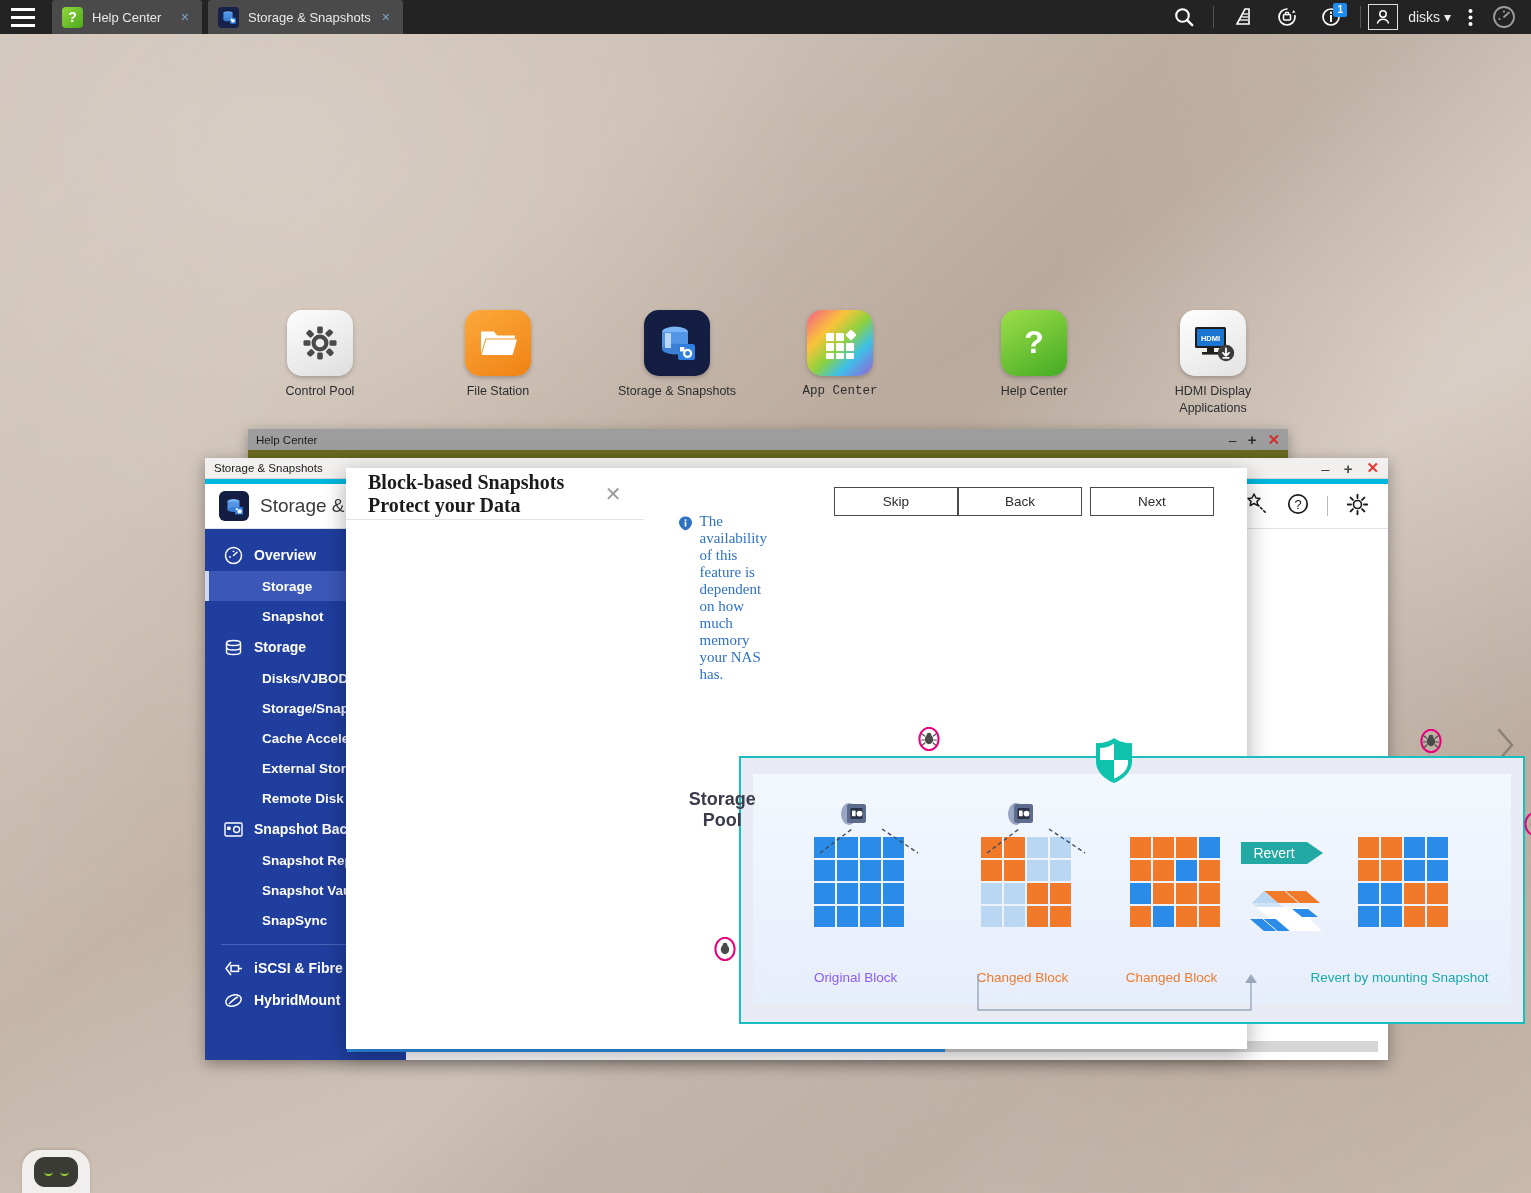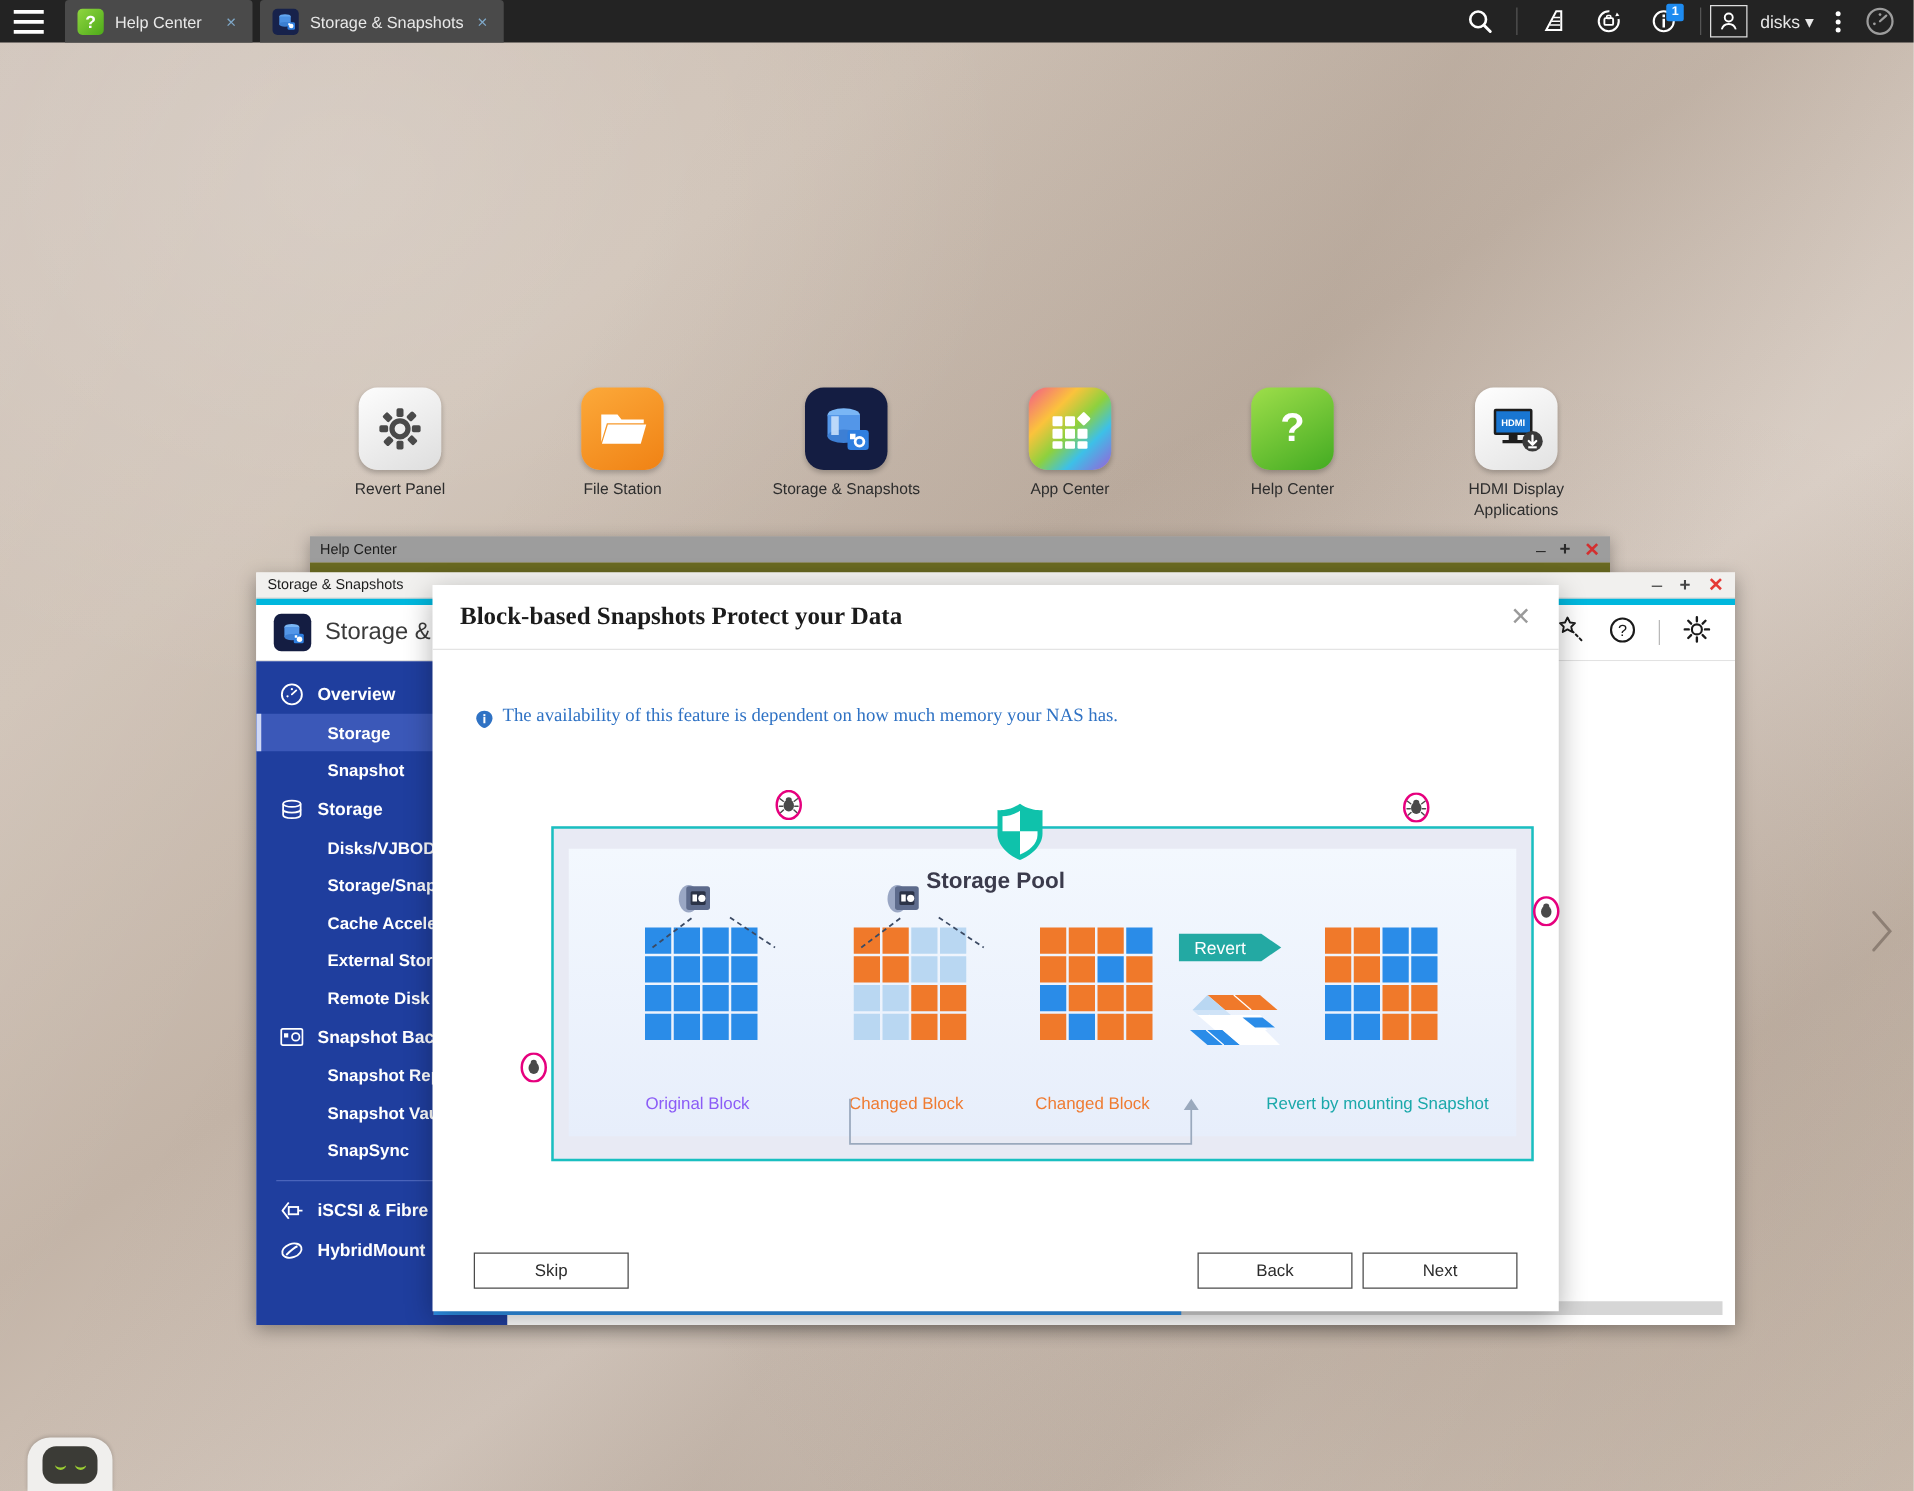--- a/index.html
+++ b/index.html
@@ -98,21 +98,21 @@
   .pool-desc { color:#4a4a4a; font-size:13.5px; line-height:21px; width:215px; }
   .pool-sep { position:absolute; left:0; top:400px; width:320px; height:1px; background:#dcdcdc; }
   .details-btn { position:absolute; left:61px; top:428px; width:100px; height:27px;
     border:1px solid #555; background:#fff; font-size:13px; color:#333;
     display:flex; align-items:center; justify-content:center; cursor:pointer; }
   .progress-track { position:absolute; left:142px; bottom:8px; width:1031px; height:11px; background:#d6d6d6; }
   .progress-fill { height:11px; background:#2f93ec; width:58%; }
 
   
   #modal { position:absolute; left:346px; top:468px; width:901px; height:581px; z-index:120;
-    background:#fff; box-shadow:0 6px 22px rgba(0,0,0,.33); display:flex; flex-direction:column; }
+    background:#fff; box-shadow:0 6px 22px rgba(0,0,0,.33); display:flex; flex-direction:row; }
   .md-head { height:52px; display:flex; align-items:center; padding:0 22px;
     border-bottom:1px solid #e4e4e4; }
   .md-title { font-family:"Liberation Serif", serif; font-size:20px; font-weight:bold; color:#1b1b1b; }
   .md-close { margin-left:auto; font-size:20px; color:#9a9a9a; cursor:pointer; line-height:1; }
   .md-body { padding:27px 34px 0; flex:1; }
   .md-para { font-family:"Liberation Serif", serif; font-size:15.5px; color:#222;
     line-height:22px; max-width:812px; }
   .md-note { display:flex; align-items:flex-start; gap:7px; margin-top:18px;
     font-family:"Liberation Serif", serif; font-size:15px; color:#2f72c4; }
 
@@ -259,21 +259,21 @@
           <rect x="18.2" y="30.5" width="5.6" height="7" rx="1.4"></rect>
           <rect x="4.5" y="18.2" width="7" height="5.6" rx="1.4"></rect>
           <rect x="30.5" y="18.2" width="7" height="5.6" rx="1.4"></rect>
           <rect x="8.3" y="8.3" width="5.6" height="7" rx="1.4" transform="rotate(-45 11.1 11.8)"></rect>
           <rect x="28.1" y="26.7" width="5.6" height="7" rx="1.4" transform="rotate(-45 30.9 30.2)"></rect>
           <rect x="26.7" y="8.3" width="7" height="5.6" rx="1.4" transform="rotate(-45 30.2 11.1)"></rect>
           <rect x="8.3" y="28.1" width="7" height="5.6" rx="1.4" transform="rotate(-45 11.8 30.9)"></rect>
         </g>
       </svg>
     </div>
-    <div class="lbl">Revert Panel</div>
+    <div class="lbl">Control Pool</div>
   </div>
 
   <div class="d-icon" style="left:428px;">
     <div class="ico" style="background:linear-gradient(150deg,#fca93a,#f08214);">
       <svg width="40" height="36" viewBox="0 0 40 36">
         <path fill="#fff" d="M3 6.5h13l3.2 4H37v3H7.5L3 28.5z"></path>
         <path fill="#fff" d="M8.3 14.5H39L34.6 30H3.5z"></path>
       </svg>
     </div>
     <div class="lbl">File Station</div>
@@ -288,21 +288,21 @@
         <rect x="11" y="13" width="6" height="15" fill="#cfe4fb" opacity=".85"></rect>
         <rect x="24" y="24" width="17" height="16" rx="2.6" fill="#2f7fe0"></rect>
         <circle cx="33.6" cy="33.4" r="4.6" fill="#fff"></circle>
         <circle cx="33.6" cy="33.4" r="2.4" fill="#2f7fe0"></circle>
         <rect x="26" y="27" width="4.4" height="4.4" fill="#fff"></rect>
       </svg>
     </div>
     <div class="lbl">Storage &amp; Snapshots</div>
   </div>
 
-  <div class="d-icon" style="left:786px;">
+  <div class="d-icon" style="left:770px;font-family:Liberation Mono, monospace;">
     <div class="ico" style="background:linear-gradient(135deg,#f25c8a 0%, #fbc33c 30%, #8ed13e 52%, #3dc0e8 72%, #9b5fd8 100%); overflow:hidden;">
       <svg width="44" height="44" viewBox="0 0 44 44">
         <g fill="#fff">
           <rect x="8" y="12" width="8" height="8" rx="1"></rect>
           <rect x="18" y="12" width="8" height="8" rx="1"></rect>
           <rect x="8" y="22" width="8" height="8" rx="1"></rect>
           <rect x="18" y="22" width="8" height="8" rx="1"></rect>
           <rect x="28" y="22" width="8" height="8" rx="1"></rect>
           <rect x="8" y="32" width="8" height="6" rx="1"></rect>
           <rect x="18" y="32" width="8" height="6" rx="1"></rect>

